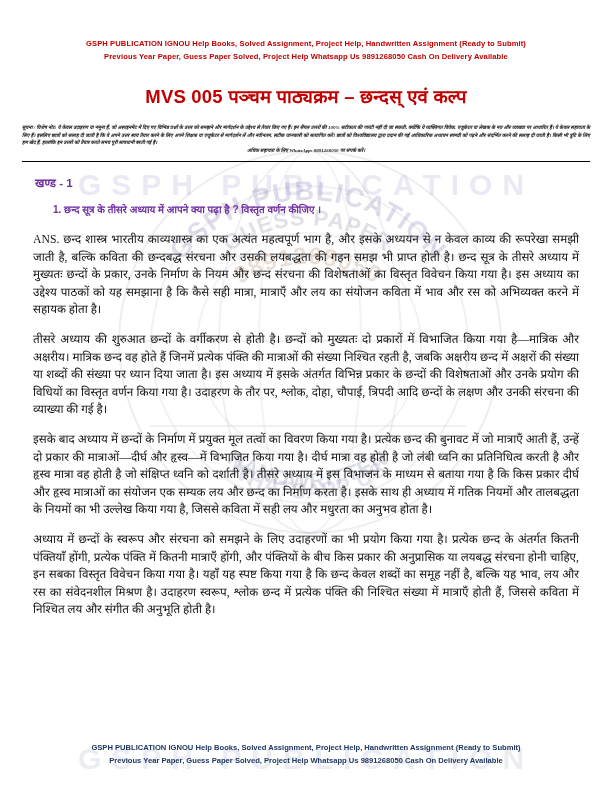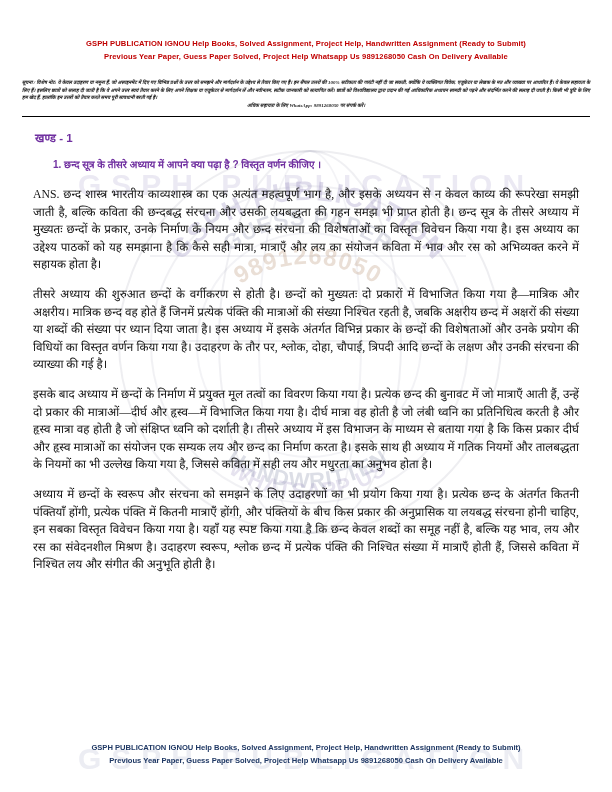--- a/index.html
+++ b/index.html
@@ -217,20 +217,21 @@
     </svg>
   </div>
 
   <div id="content">
 
     <div class="hdr-block">
       <span class="hdr-line">GSPH PUBLICATION IGNOU Help Books, Solved Assignment, Project Help, Handwritten Assignment (Ready to Submit)</span>
       <span class="hdr-line">Previous Year Paper, Guess Paper Solved, Project Help Whatsapp Us 9891268050 Cash On Delivery Available</span>
     </div>
 
+    <div class="doc-title">MVS 005 पञ्चम पाठ्यक्रम – छन्दस् एवं कल्प</div>
 
     <div class="disclaimer">
       <span>सूचना / विशेष नोट: ये केवल उदाहरण या नमूना हैं, जो असाइनमेंट में दिए गए विभिन्न प्रश्नों के उत्तर को समझने और मार्गदर्शन के उद्देश्य से तैयार किए गए हैं। इन सैंपल उत्तरों की 100% सटीकता की गारंटी नहीं दी जा सकती, क्योंकि ये व्यक्तिगत विवेक, एजुकेटर या लेखक के मत और व्याख्या पर आधारित हैं। ये केवल सहायता के लिए हैं। इसलिए छात्रों को सलाह दी जाती है कि वे अपने उत्तर स्वयं तैयार करने के लिए अपने शिक्षक या एजुकेटर से मार्गदर्शन लें और नवीनतम, सटीक जानकारी को सत्यापित करें। छात्रों को विश्वविद्यालय द्वारा प्रदान की गई आधिकारिक अध्ययन सामग्री को पढ़ने और संदर्भित करने की सलाह दी जाती है। किसी भी त्रुटि के लिए हम खेद हैं, हालांकि इन उत्तरों को तैयार करते समय पूरी सावधानी बरती गई है।</span>
       <span class="last-line">अधिक सहायता के लिए WhatsApp: 9891268050 पर संपर्क करें।</span>
     </div>
 
     <hr class="rule">
 
     <div class="section-label">खण्ड - 1</div>
 

